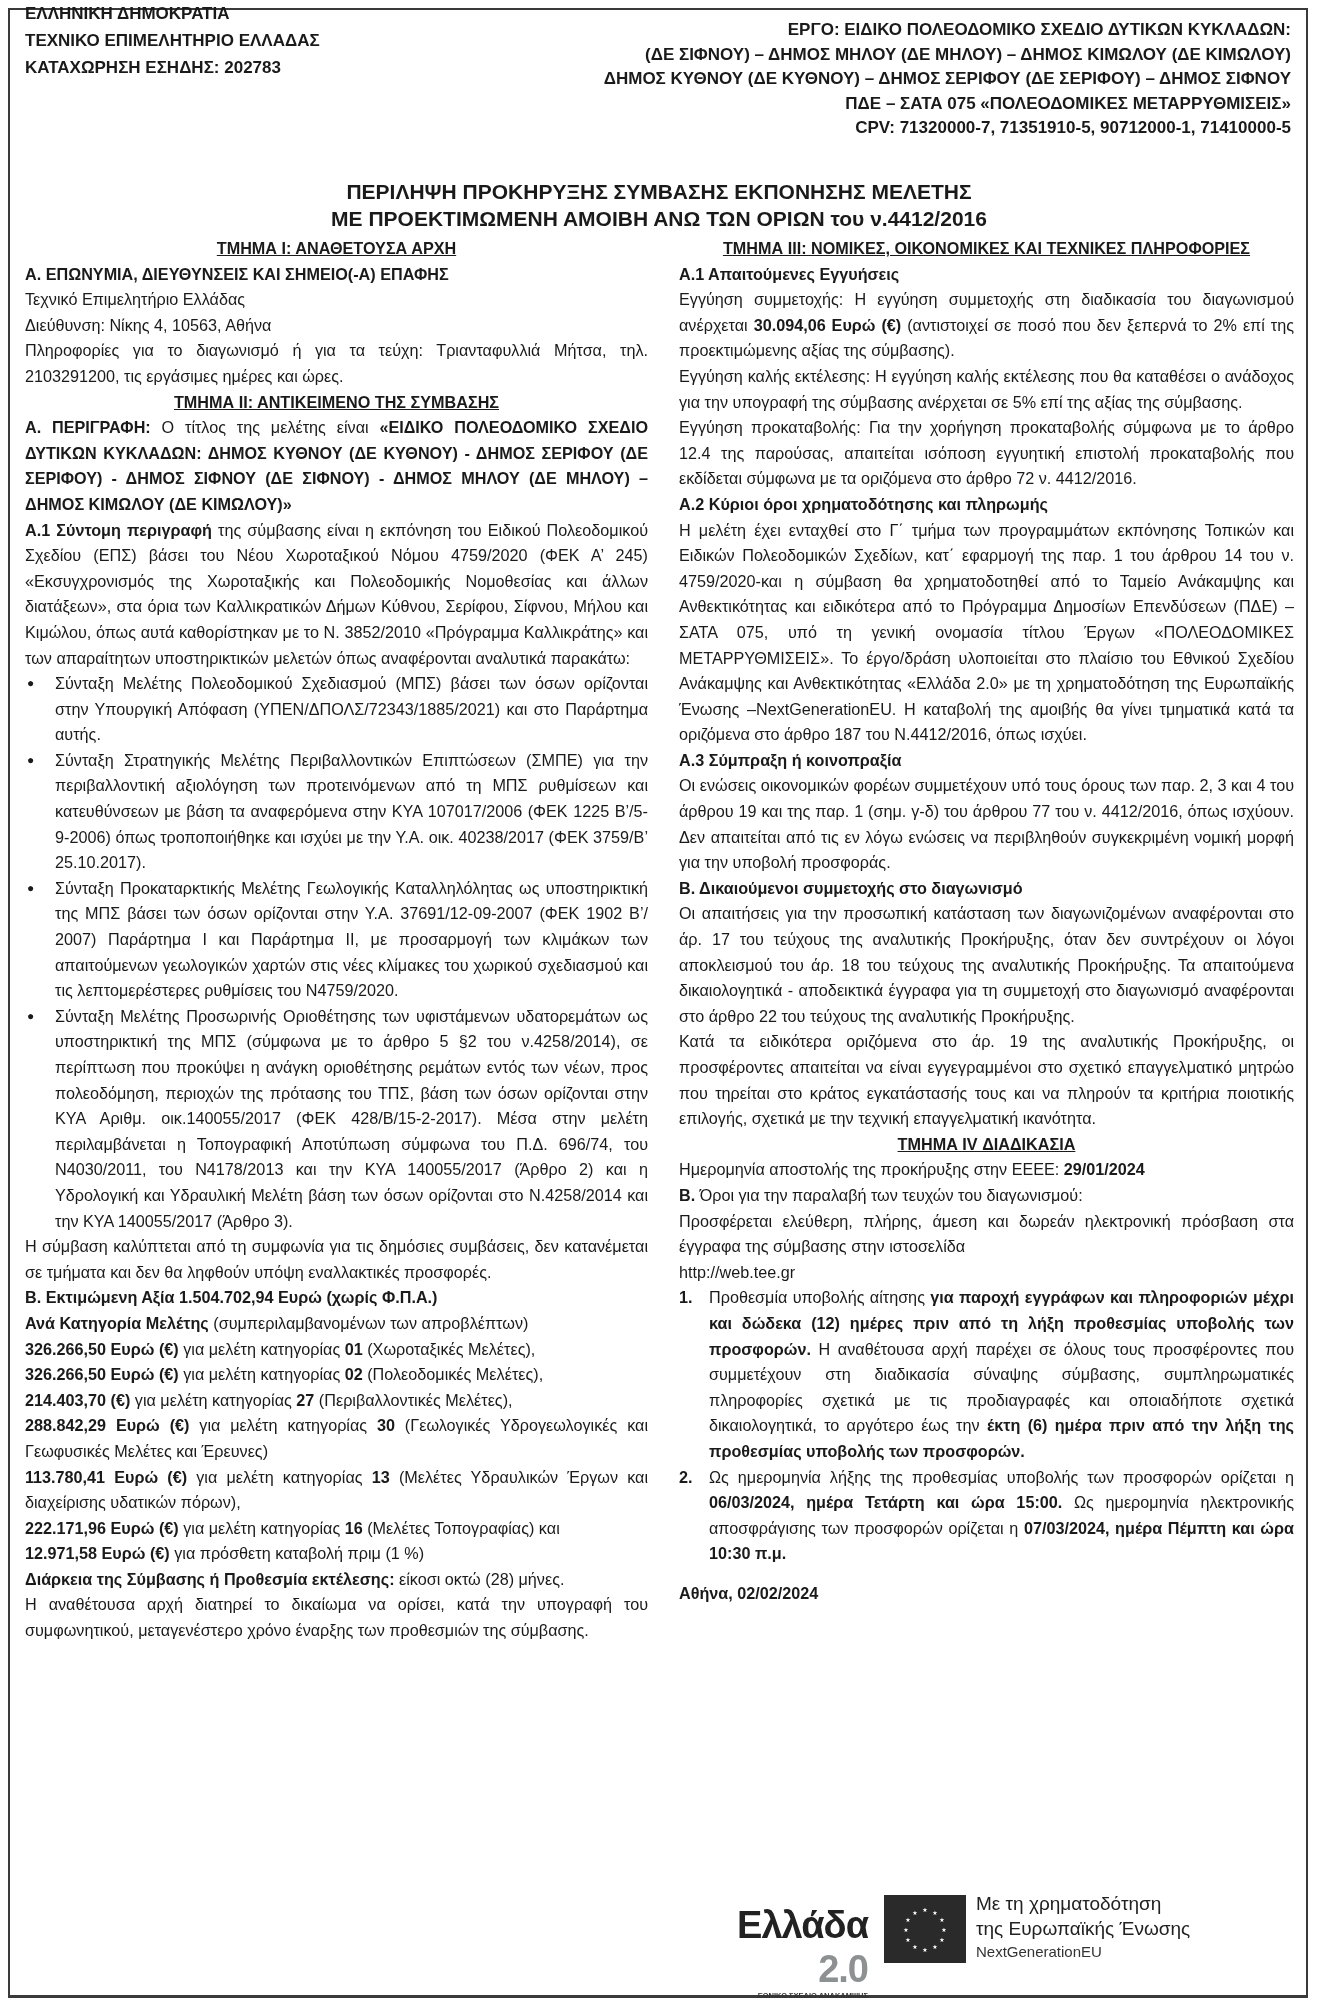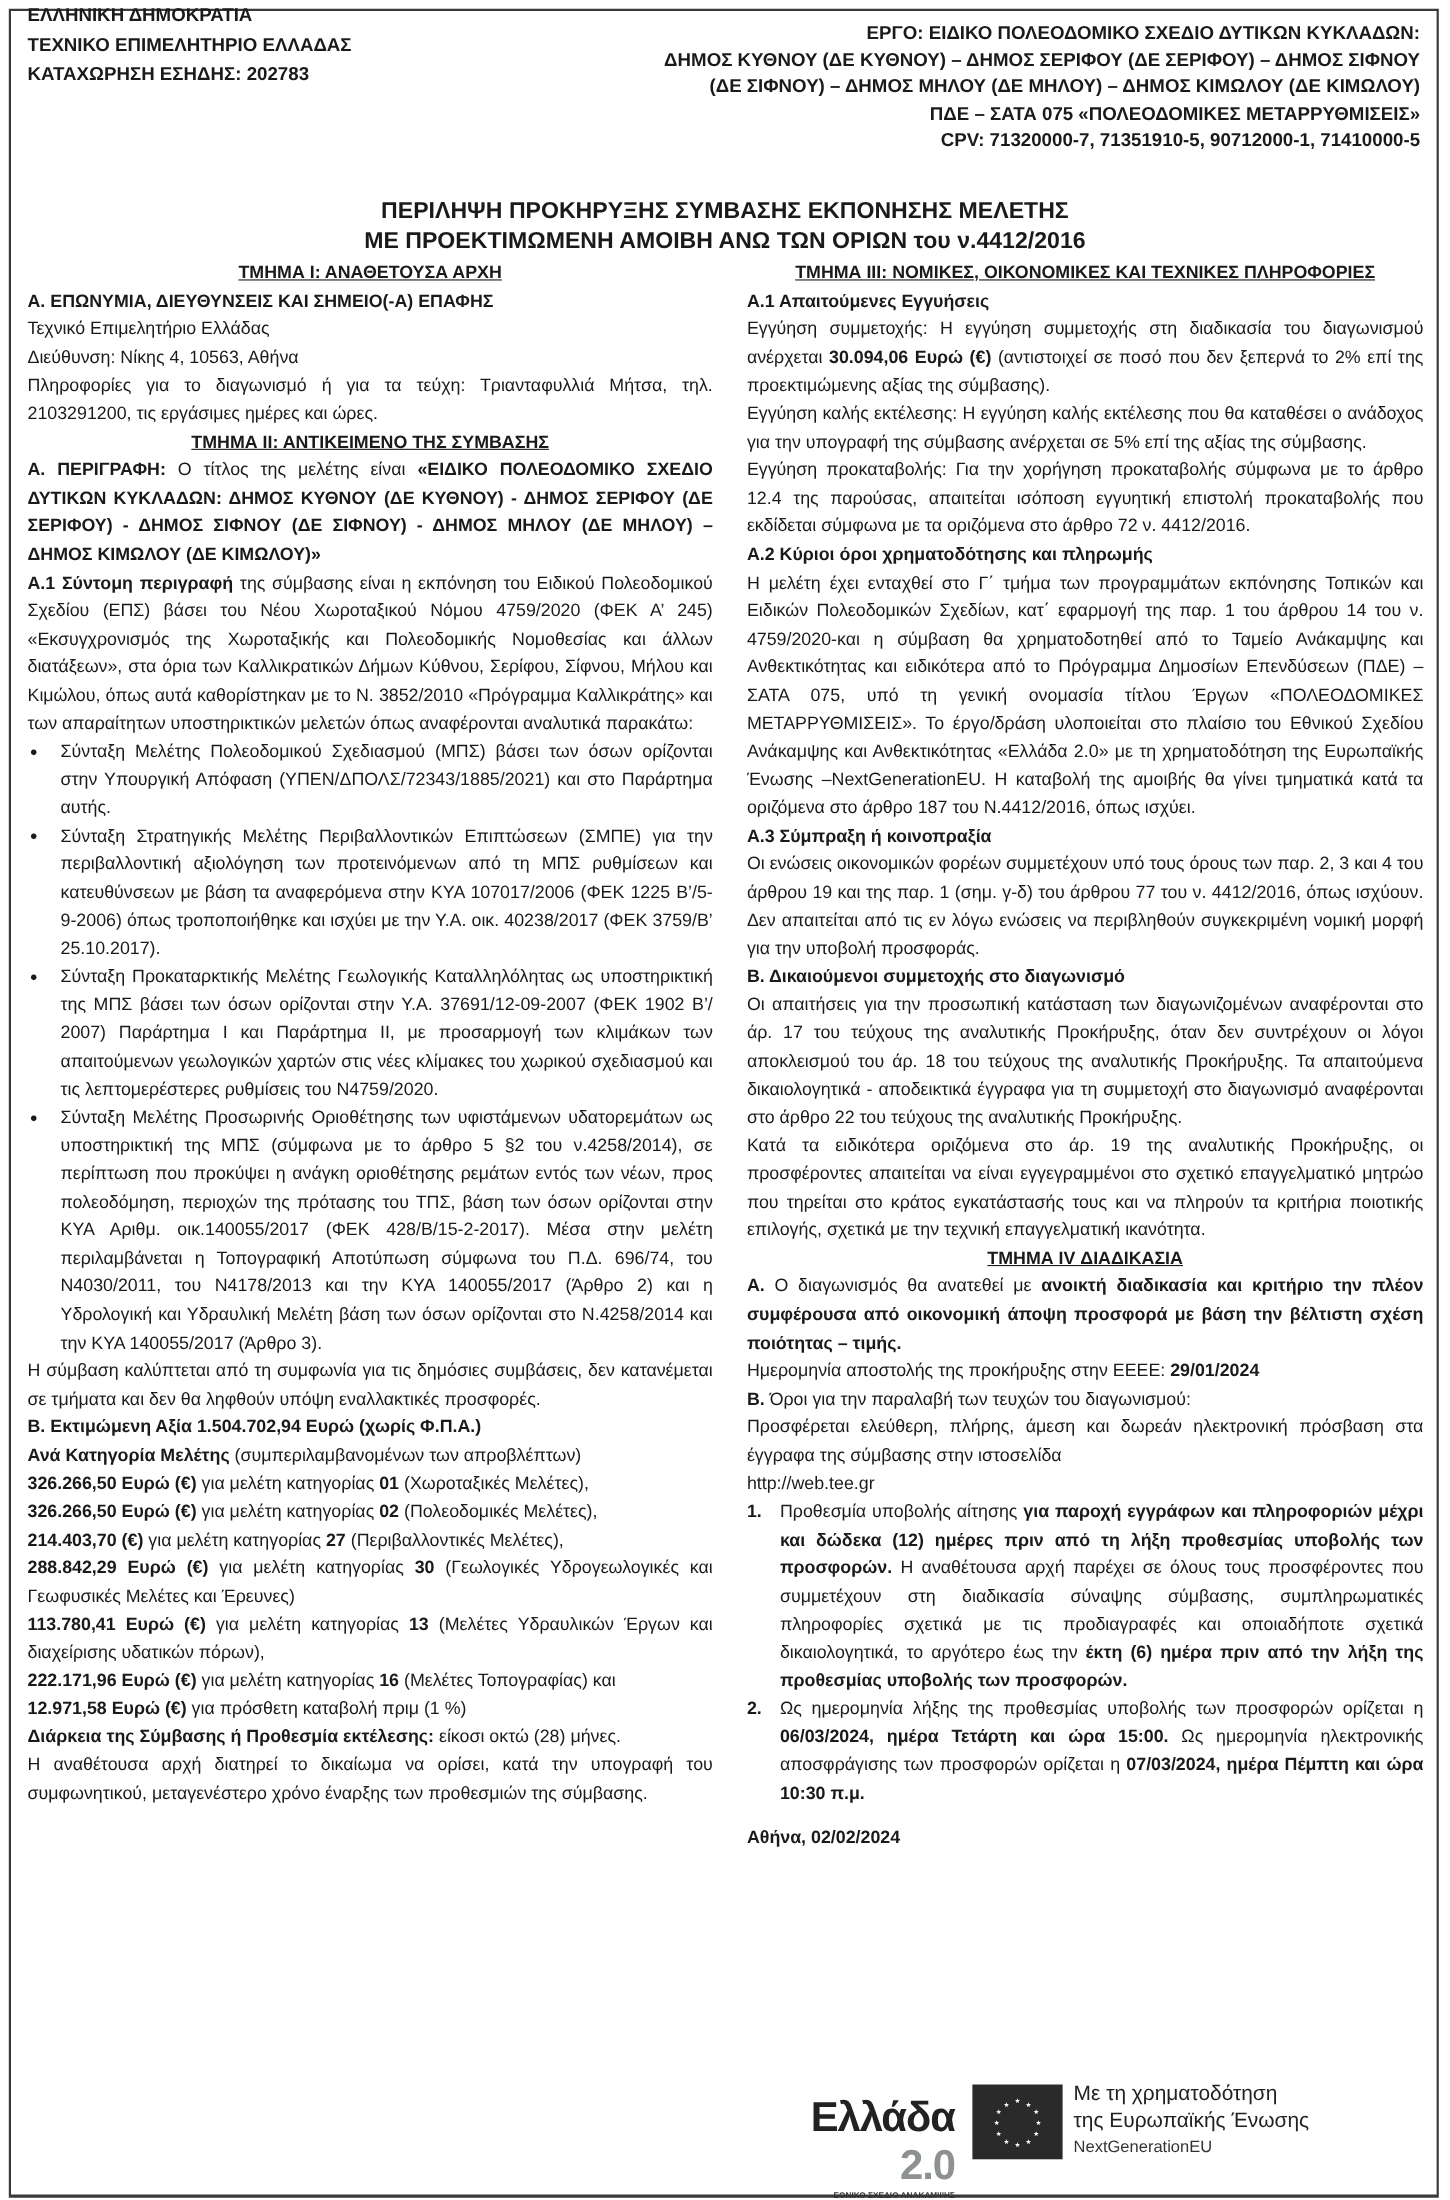--- a/index.html
+++ b/index.html
@@ -40,22 +40,22 @@
 
 <div class="frame"></div>
 
 <div class="hdr-left">
   <div>ΕΛΛΗΝΙΚΗ ΔΗΜΟΚΡΑΤΙΑ</div>
   <div>ΤΕΧΝΙΚΟ ΕΠΙΜΕΛΗΤΗΡΙΟ ΕΛΛΑΔΑΣ</div>
   <div>ΚΑΤΑΧΩΡΗΣΗ ΕΣΗΔΗΣ: 202783</div>
 </div>
 <div class="hdr-right">
   <div>ΕΡΓΟ: ΕΙΔΙΚΟ ΠΟΛΕΟΔΟΜΙΚΟ ΣΧΕΔΙΟ  ΔΥΤΙΚΩΝ ΚΥΚΛΑΔΩΝ:</div>
+  <div>(ΔΕ ΣΙΦΝΟΥ) – ΔΗΜΟΣ ΜΗΛΟΥ (ΔΕ ΜΗΛΟΥ) – ΔΗΜΟΣ ΚΙΜΩΛΟΥ (ΔΕ ΚΙΜΩΛΟΥ)</div>
   <div>ΔΗΜΟΣ ΚΥΘΝΟΥ (ΔΕ ΚΥΘΝΟΥ) – ΔΗΜΟΣ ΣΕΡΙΦΟΥ (ΔΕ ΣΕΡΙΦΟΥ) – ΔΗΜΟΣ ΣΙΦΝΟΥ</div>
-  <div>(ΔΕ ΣΙΦΝΟΥ) – ΔΗΜΟΣ ΜΗΛΟΥ (ΔΕ ΜΗΛΟΥ) – ΔΗΜΟΣ ΚΙΜΩΛΟΥ (ΔΕ ΚΙΜΩΛΟΥ)</div>
   <div>ΠΔΕ – ΣΑΤΑ 075 «ΠΟΛΕΟΔΟΜΙΚΕΣ ΜΕΤΑΡΡΥΘΜΙΣΕΙΣ»</div>
   <div>CPV: 71320000-7, 71351910-5, 90712000-1, 71410000-5</div>
 </div>
 
 <div class="title">
   <div>ΠΕΡΙΛΗΨΗ ΠΡΟΚΗΡΥΞΗΣ ΣΥΜΒΑΣΗΣ ΕΚΠΟΝΗΣΗΣ ΜΕΛΕΤΗΣ</div>
   <div>ΜΕ ΠΡΟΕΚΤΙΜΩΜΕΝΗ ΑΜΟΙΒΗ ΑΝΩ ΤΩΝ ΟΡΙΩΝ του ν.4412/2016</div>
 </div>
 
 <div class="col col-left">
@@ -96,21 +96,20 @@
   <p>Εγγύηση προκαταβολής: Για την χορήγηση προκαταβολής σύμφωνα με το άρθρο 12.4 της παρούσας, απαιτείται ισόποση εγγυητική επιστολή προκαταβολής που εκδίδεται σύμφωνα με τα οριζόμενα στο άρθρο 72 ν. 4412/2016.</p>
   <p class="b">Α.2 Κύριοι όροι χρηματοδότησης και πληρωμής</p>
   <p>Η μελέτη έχει ενταχθεί στο Γ΄ τμήμα των προγραμμάτων εκπόνησης Τοπικών και Ειδικών Πολεοδομικών Σχεδίων, κατ΄ εφαρμογή της παρ. 1 του άρθρου 14 του ν. 4759/2020-και η σύμβαση θα χρηματοδοτηθεί από το Ταμείο Ανάκαμψης και Ανθεκτικότητας και ειδικότερα από το Πρόγραμμα Δημοσίων Επενδύσεων (ΠΔΕ) – ΣΑΤΑ 075, υπό τη γενική ονομασία τίτλου Έργων «ΠΟΛΕΟΔΟΜΙΚΕΣ ΜΕΤΑΡΡΥΘΜΙΣΕΙΣ». Το έργο/δράση υλοποιείται στο πλαίσιο του Εθνικού Σχεδίου Ανάκαμψης και Ανθεκτικότητας «Ελλάδα 2.0» με τη χρηματοδότηση της Ευρωπαϊκής Ένωσης –NextGenerationEU. Η καταβολή της αμοιβής θα γίνει τμηματικά κατά τα οριζόμενα στο άρθρο 187 του Ν.4412/2016, όπως ισχύει.</p>
   <p class="b">Α.3 Σύμπραξη ή κοινοπραξία</p>
   <p>Οι ενώσεις οικονομικών φορέων συμμετέχουν υπό τους όρους των παρ. 2, 3 και 4 του άρθρου 19 και της παρ. 1 (σημ. γ-δ) του άρθρου 77 του ν. 4412/2016, όπως ισχύουν. Δεν απαιτείται από τις εν λόγω ενώσεις να περιβληθούν συγκεκριμένη νομική μορφή για την υποβολή προσφοράς.</p>
   <p class="b">Β. Δικαιούμενοι συμμετοχής στο διαγωνισμό</p>
   <p>Οι απαιτήσεις για την προσωπική κατάσταση των διαγωνιζομένων αναφέρονται στο άρ. 17 του τεύχους της αναλυτικής Προκήρυξης, όταν δεν συντρέχουν οι λόγοι αποκλεισμού του άρ. 18 του τεύχους της αναλυτικής Προκήρυξης. Τα απαιτούμενα δικαιολογητικά - αποδεικτικά έγγραφα για τη συμμετοχή στο διαγωνισμό αναφέρονται στο άρθρο 22 του τεύχους της αναλυτικής Προκήρυξης.</p>
   <p>Κατά τα ειδικότερα οριζόμενα στο άρ. 19 της αναλυτικής Προκήρυξης, οι προσφέροντες απαιτείται να είναι εγγεγραμμένοι στο σχετικό επαγγελματικό μητρώο που τηρείται στο κράτος εγκατάστασής τους και να πληρούν τα κριτήρια ποιοτικής επιλογής, σχετικά με την τεχνική επαγγελματική ικανότητα.</p>
 
   <p class="sec-title">ΤΜΗΜΑ IV ΔΙΑΔΙΚΑΣΙΑ</p>
-  <p><span class="b">Α.</span><span> Ο διαγωνισμός θα ανατεθεί με </span><span class="b">ανοικτή διαδικασία και κριτήριο την πλέον συμφέρουσα από οικονομική άποψη προσφορά με βάση την βέλτιστη σχέση ποιότητας – τιμής.</span></p>
   <p><span>Ημερομηνία αποστολής της προκήρυξης στην ΕΕΕΕ: </span><span class="b">29/01/2024</span></p>
   <p><span class="b">Β.</span><span> Όροι για την παραλαβή των τευχών του διαγωνισμού:</span></p>
   <p>Προσφέρεται ελεύθερη, πλήρης, άμεση και δωρεάν ηλεκτρονική πρόσβαση στα έγγραφα της σύμβασης στην ιστοσελίδα</p>
   <p>http://web.tee.gr</p>
   <ol class="num">
     <li><span class="n">1.</span><span>Προθεσμία υποβολής αίτησης </span><span class="b">για παροχή εγγράφων και πληροφοριών μέχρι και δώδεκα (12) ημέρες πριν από τη λήξη προθεσμίας υποβολής των προσφορών.</span><span> Η αναθέτουσα αρχή παρέχει σε όλους τους προσφέροντες που συμμετέχουν στη διαδικασία σύναψης σύμβασης, συμπληρωματικές πληροφορίες σχετικά με τις προδιαγραφές και οποιαδήποτε σχετικά δικαιολογητικά, το αργότερο έως την </span><span class="b">έκτη (6) ημέρα πριν από την λήξη της προθεσμίας υποβολής των προσφορών.</span></li>
     <li><span class="n">2.</span><span>Ως ημερομηνία λήξης της προθεσμίας υποβολής των προσφορών ορίζεται η </span><span class="b">06/03/2024, ημέρα Τετάρτη και ώρα 15:00.</span><span> Ως ημερομηνία ηλεκτρονικής αποσφράγισης των προσφορών ορίζεται η </span><span class="b">07/03/2024, ημέρα Πέμπτη και ώρα 10:30 π.μ.</span></li>
   </ol>
   <p class="center b" style="margin-top:14px">Αθήνα, 02/02/2024</p>
 </div>

